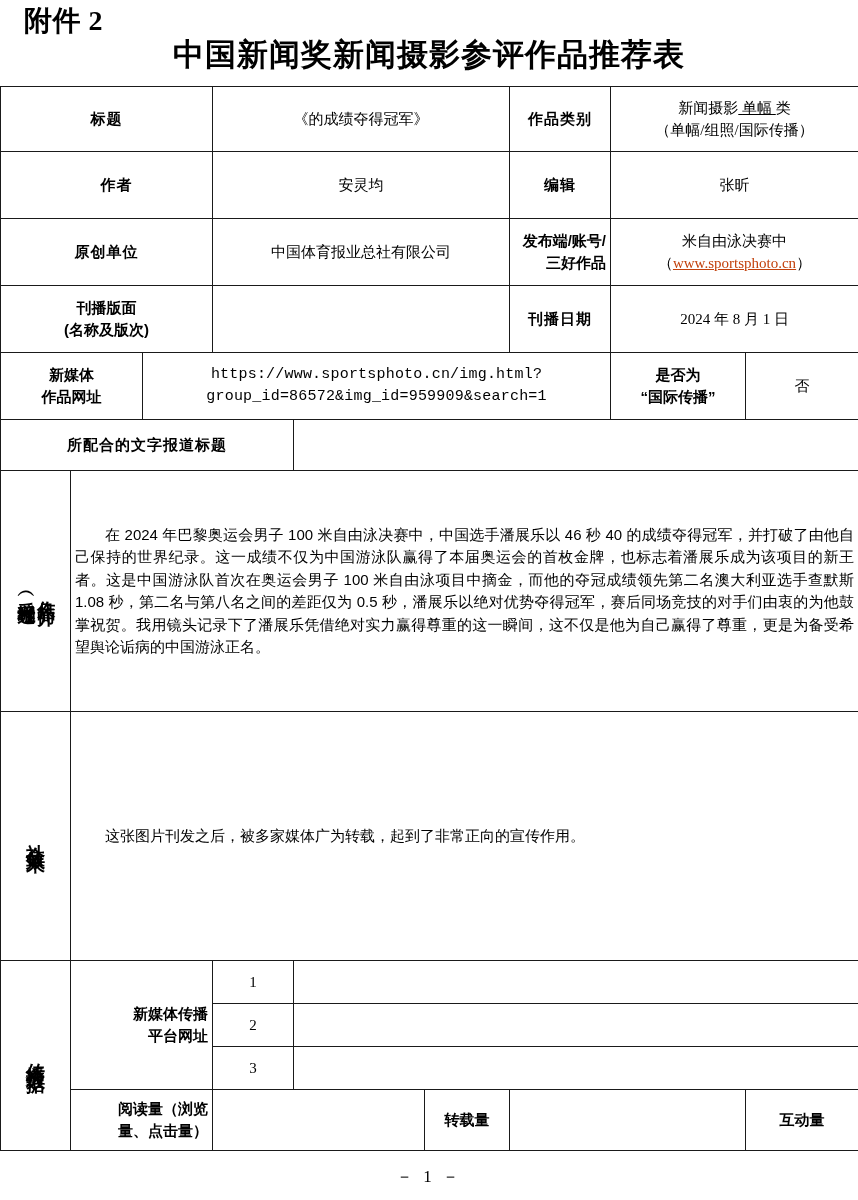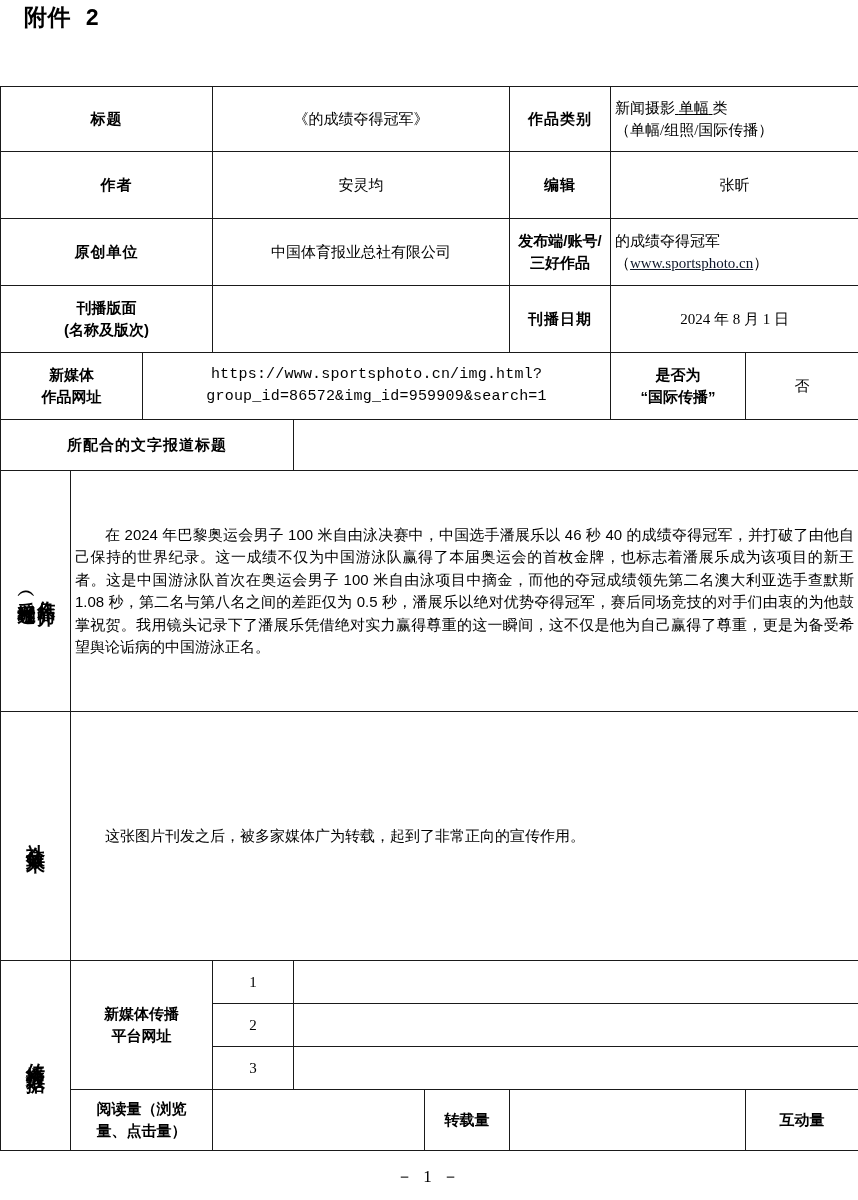--- a/index.html
+++ b/index.html
@@ -21,23 +21,23 @@
     height: 1200px;
     position: relative;
     box-sizing: border-box;
     padding: 0;
   }
 
   .attach-label {
     position: absolute;
     left: 24px;
     top: 2px;
-    font-family: Liberation Mono, monospace;
-    font-weight: bold;
-    font-size: 23px;
+    font-family: Liberation Serif, serif;
+    font-weight: bold;
+    font-size: 28px;
     letter-spacing: 0.5px;
     white-space: nowrap;
   }
 
   .doc-title {
     position: absolute;
     left: 0;
     right: 0;
     top: 34px;
     text-align: center;
@@ -66,53 +66,54 @@
 
   .lbl {
     text-align: center;
     font-family: "Liberation Sans", "DejaVu Sans", sans-serif;
     font-weight: bold;
     font-size: 19px;
     letter-spacing: 1px;
     white-space: nowrap;
   }
   .lbl-sm {
-    text-align: center;
+    text-align: right;
     font-family: "Liberation Sans", "DejaVu Sans", sans-serif;
     font-weight: bold;
     font-size: 15px;
     line-height: 1.35;
   }
   .lbl-md {
     text-align: center;
     font-family: "Liberation Sans", "DejaVu Sans", sans-serif;
     font-weight: bold;
     font-size: 17px;
     line-height: 1.4;
     margin-left: 24px;
   }
   .val {
     text-align: center;
     font-size: 16px;
     font-family: "Liberation Serif", "DejaVu Serif", serif;
   }
   .val-sm {
+    text-align: center;
     font-size: 14px;
     line-height: 1.55;
   }
   .val-left {
     text-align: center;
     font-size: 14px;
     font-family: "Liberation Mono", "DejaVu Sans Mono", monospace;
     line-height: 1.9;
     letter-spacing: 0.2px;
     padding-left: 8px;
   }
   .link {
-    color: #0f172a;
+    color: #c2410c;
     text-decoration: underline;
   }
   .uline {
     text-decoration: underline;
   }
 
   
   .vtext {
     writing-mode: vertical-rl;
     text-orientation: upright;
@@ -185,20 +186,21 @@
     font-family: "Liberation Serif", "DejaVu Serif", serif;
     letter-spacing: 3px;
   }
 </style>
 </head>
 <body>
 
 <div class="page">
 
   <div class="attach-label">附件 2</div>
+  <div class="doc-title">中国新闻奖新闻摄影参评作品推荐表</div>
 
   <table class="form">
     <colgroup>
       <col style="width:70px">
       <col style="width:72px">
       <col style="width:70px">
       <col style="width:81px">
       <col style="width:131px">
       <col style="width:85px">
       <col style="width:101px">
@@ -225,21 +227,21 @@
     </tr>
 
     <tr>
       <td class="lbl" colspan="3" style="height:62px;">原创单位</td>
       <td class="val" colspan="3">中国体育报业总社有限公司</td>
       <td class="lbl-sm">
         <div>发布端/账号/</div>
         <div>三好作品</div>
       </td>
       <td class="val-sm" colspan="2">
-        <div>的成绩夺得冠军</div>
+        <div>米自由泳决赛中</div>
         <div><span>（</span><span class="link">www.sportsphoto.cn</span><span>）</span></div>
       </td>
     </tr>
 
     <tr>
       <td class="lbl-md" colspan="3" style="height:62px;">
         <div>刊播版面</div>
         <div>(名称及版次)</div>
       </td>
       <td class="val" colspan="3"></td>

